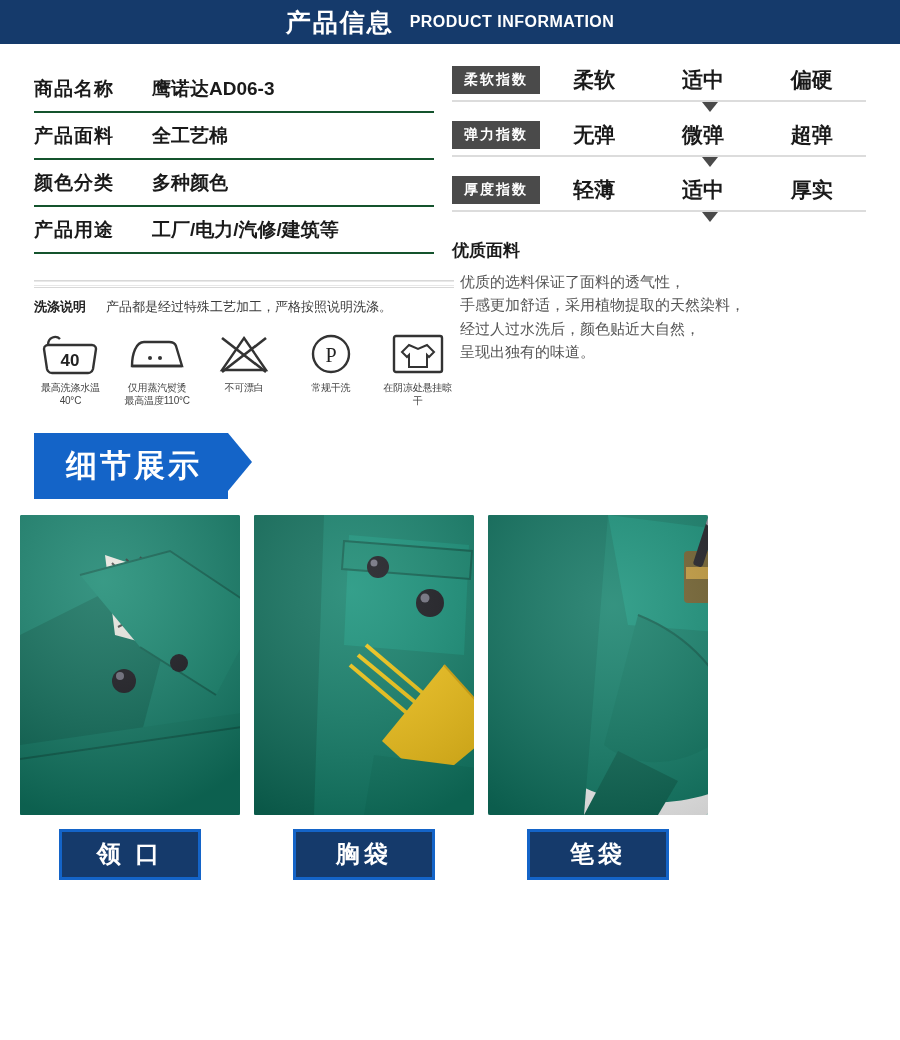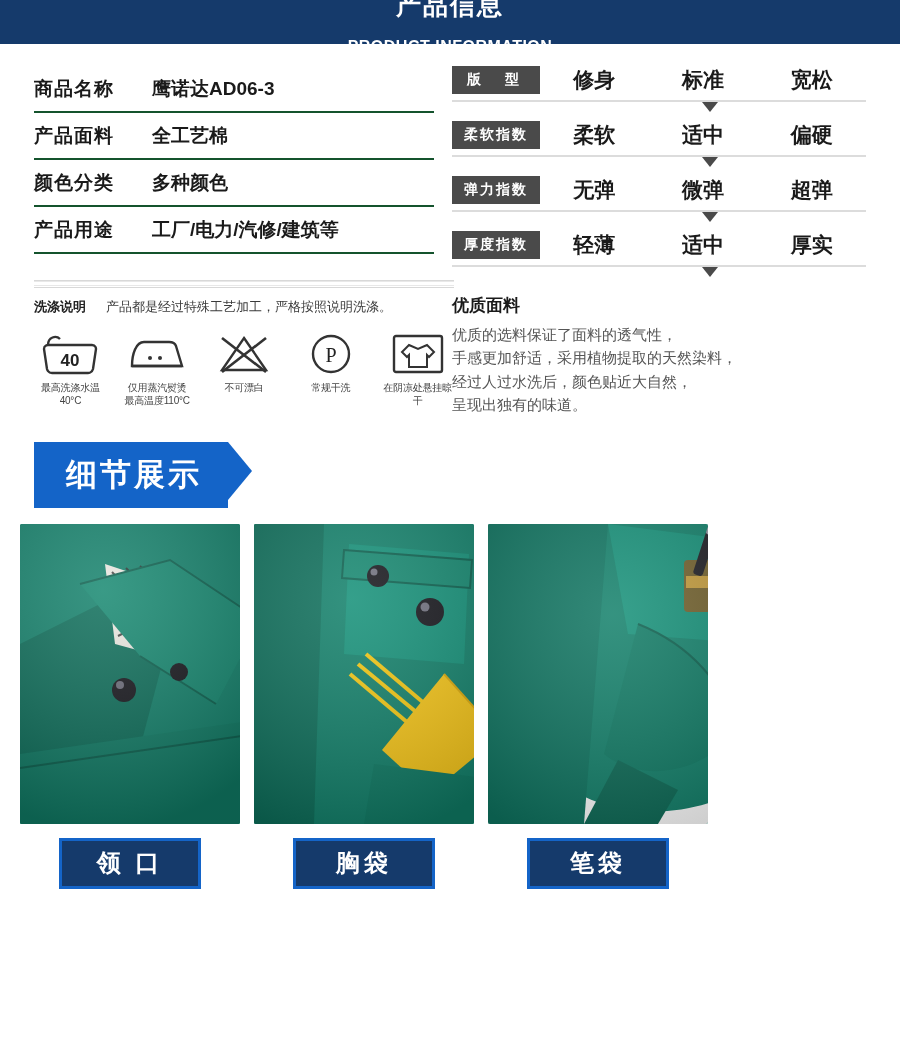--- a/index.html
+++ b/index.html
@@ -12,21 +12,20 @@
   }
   .page { position: relative; width: 900px; height: 1040px; }
 
   
   .header {
     height: 44px;
     background: #153a6b;
     display: flex; align-items: center; justify-content: center;
     gap: 16px;
     color: #ffffff;
-    flex-direction: column;
   }
   .header .cn {
     font-size: 25px; font-weight: bold; letter-spacing: 2px;
   }
   .header .en {
     font-size: 16px; font-weight: bold; letter-spacing: 0.5px;
   }
 
   
   .info-area {
@@ -108,21 +107,21 @@
     border-right: 8px solid transparent;
     border-top: 10px solid #4a4a4a;
   }
 
   
   .quality { margin-top: 14px; }
   .quality h3 {
     margin: 11px 0 6px 0; font-size: 17px; color: #1a1a1a; font-weight: bold;
   }
   .quality p {
-    margin: 0; font-size: 15px; color: #555; line-height: 1.55;
+    margin: 8px; font-size: 15px; color: #555; line-height: 1.55;
   }
 
   
   .detail-banner {
     margin: 26px 0 0 34px;
     display: inline-flex; position: relative;
   }
   .db-box {
     background: #1464c8;
     color: #fff;
@@ -254,33 +253,20 @@
             </div>
             <div class="wash-cap">在阴凉处悬挂晾干</div>
           </div>
 
         </div>
       </div>
     </div>
 
     <div class="right-col">
 
-      <div class="gauge">
-        <div class="gauge-row">
-          <div class="gauge-tag spaced">版  型</div>
-          <div class="gauge-opts">
-            <span>修身</span>
-            <span>标准</span>
-            <span>宽松</span>
-          </div>
-        </div>
-        <div class="gauge-marker">
-            <div class="tri" style="left:250px"></div>
-          </div>
-      </div>
 
       <div class="gauge">
         <div class="gauge-row">
           <div class="gauge-tag">柔软指数</div>
           <div class="gauge-opts">
             <span>柔软</span>
             <span>适中</span>
             <span>偏硬</span>
           </div>
         </div>

